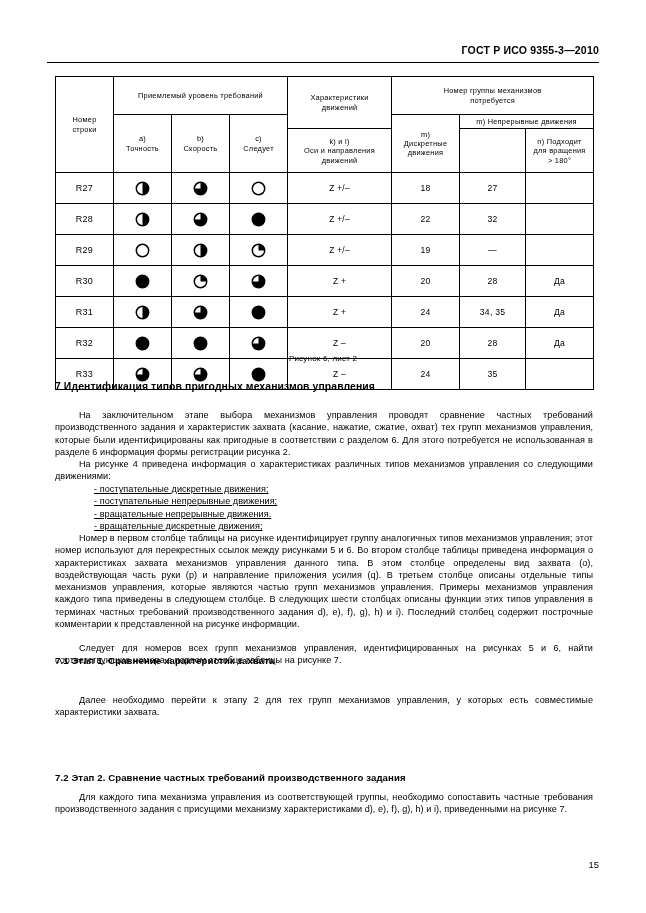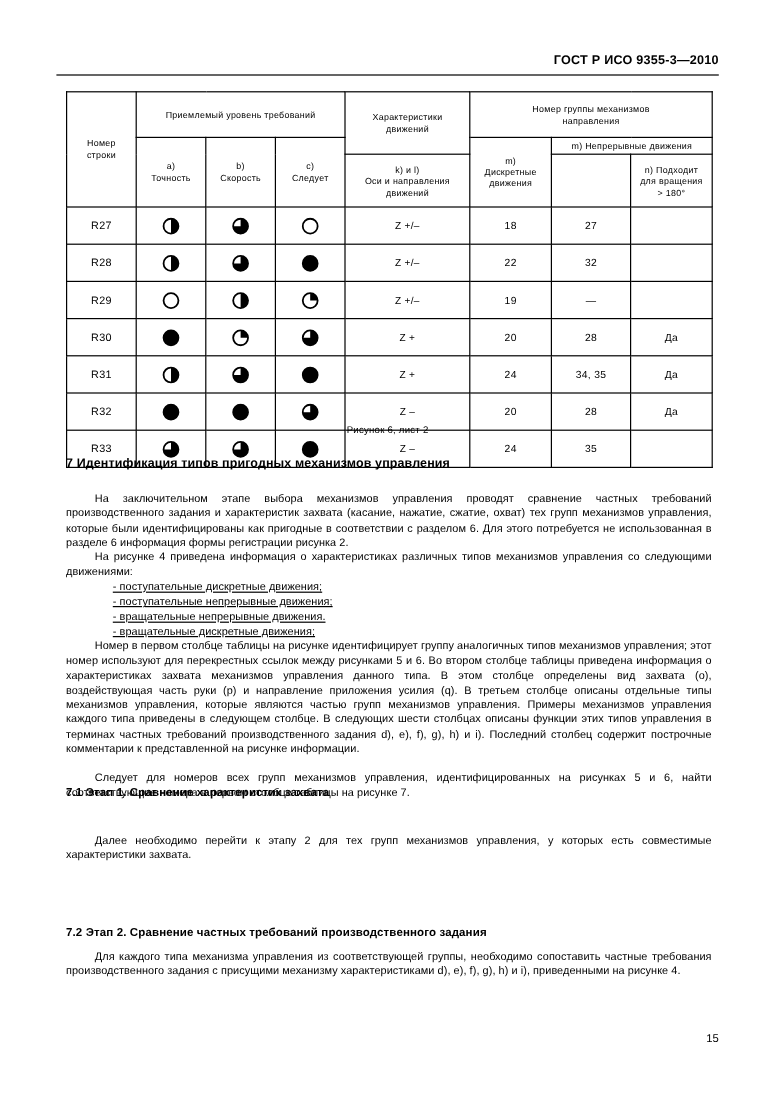--- a/index.html
+++ b/index.html
@@ -165,21 +165,21 @@
           <span>Номер</span><br>
           <span>строки</span>
         </th>
         <th class="hdr-tall" colspan="3">Приемлемый уровень требований</th>
         <th class="hdr-tall" rowspan="2">
           <span>Характеристики</span><br>
           <span>движений</span>
         </th>
         <th class="hdr-tall" colspan="3">
           <span>Номер группы механизмов</span><br>
-          <span>направления</span>
+          <span>потребуется</span>
         </th>
       </tr>
       <tr>
         <th rowspan="2">
           <span>a)</span><br>
           <span>Точность</span>
         </th>
         <th rowspan="2">
           <span>b)</span><br>
           <span>Скорость</span>
@@ -374,18 +374,18 @@
   </div>
 
 
   <div class="body-block" style="top:694px;">
     <p class="para">Далее необходимо перейти к этапу 2 для тех групп механизмов управления, у которых есть совместимые характеристики захвата.</p>
   </div>
 
   <div class="body-block h3" style="top:772px;">7.2 Этап 2. Сравнение частных требований производственного задания</div>
 
   <div class="body-block" style="top:791px;">
-    <p class="para">Для каждого типа механизма управления из соответствующей группы, необходимо сопоставить частные требования производственного задания с присущими механизму характеристиками d), e), f), g), h) и i), приведенными на рисунке 4.</p>
+    <p class="para">Для каждого типа механизма управления из соответствующей группы, необходимо сопоставить частные требования производственного задания с присущими механизму характеристиками d), e), f), g), h) и i), приведенными на рисунке 7.</p>
   </div>
 
   <div class="page-number">15</div>
 
 </div>
 
 </body></html>

